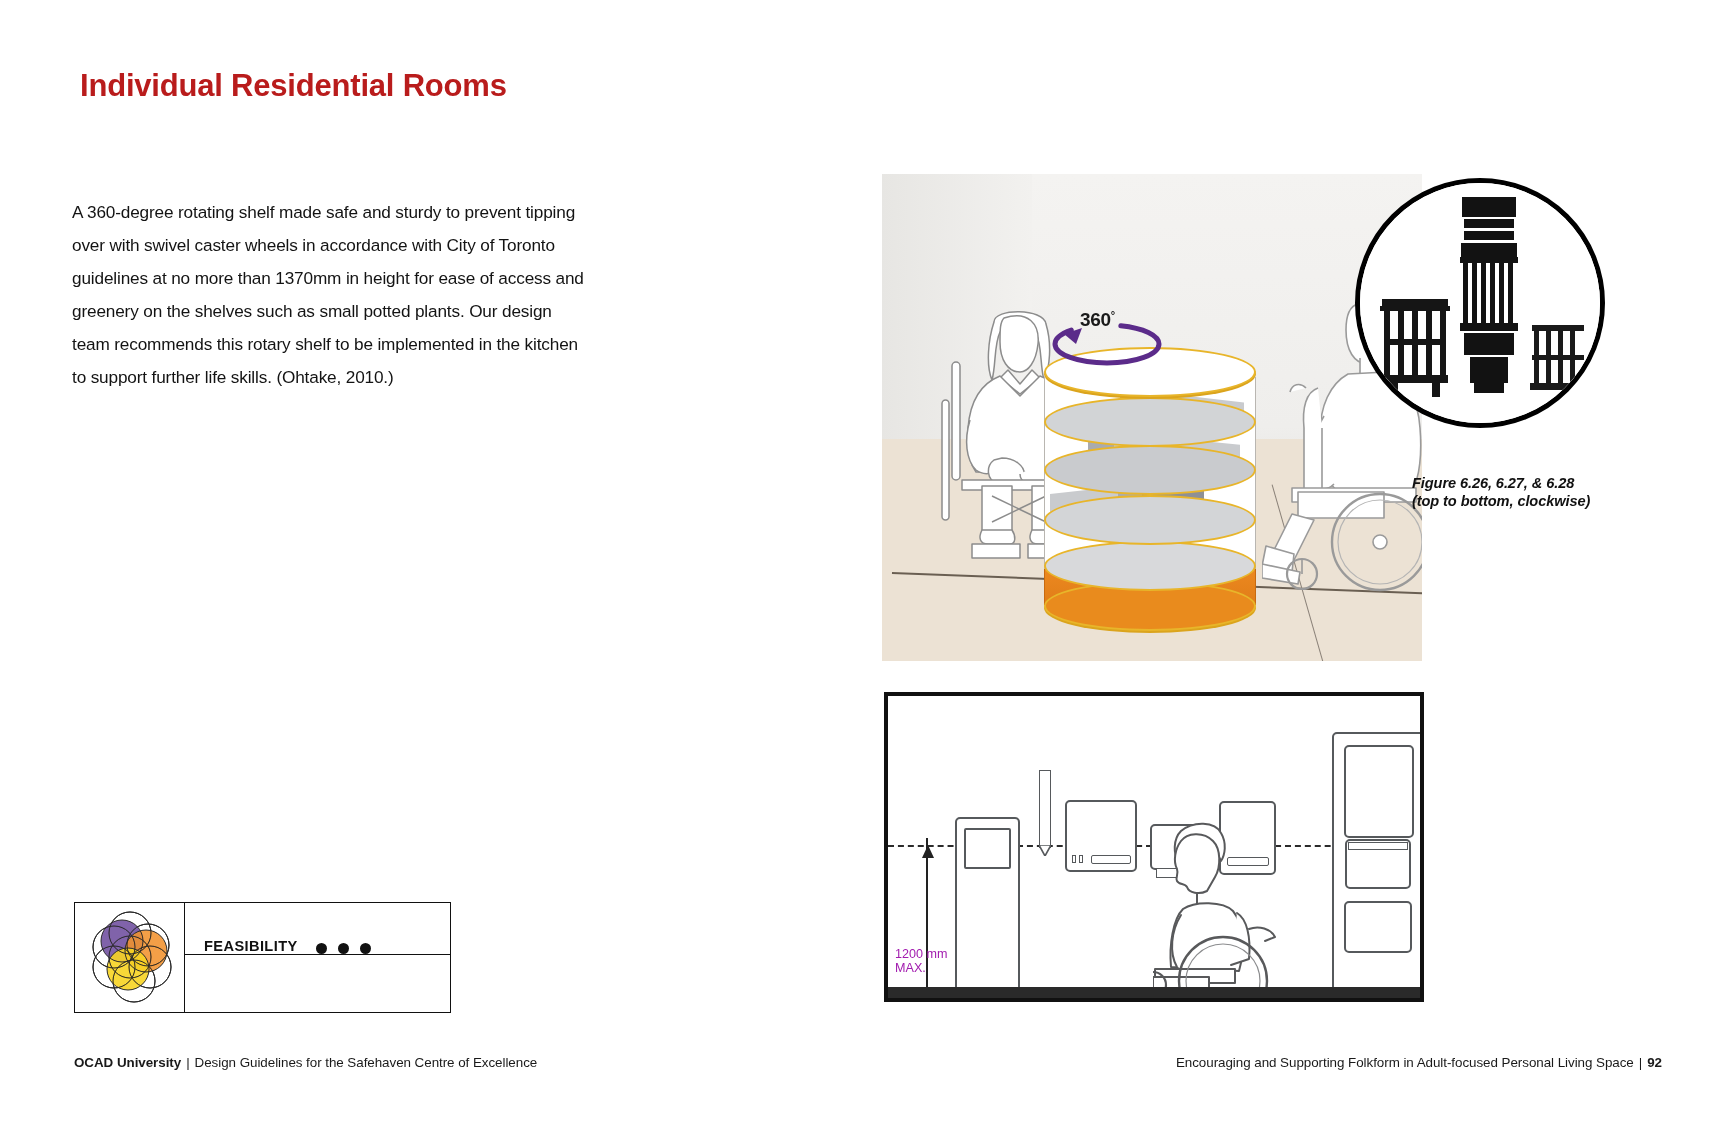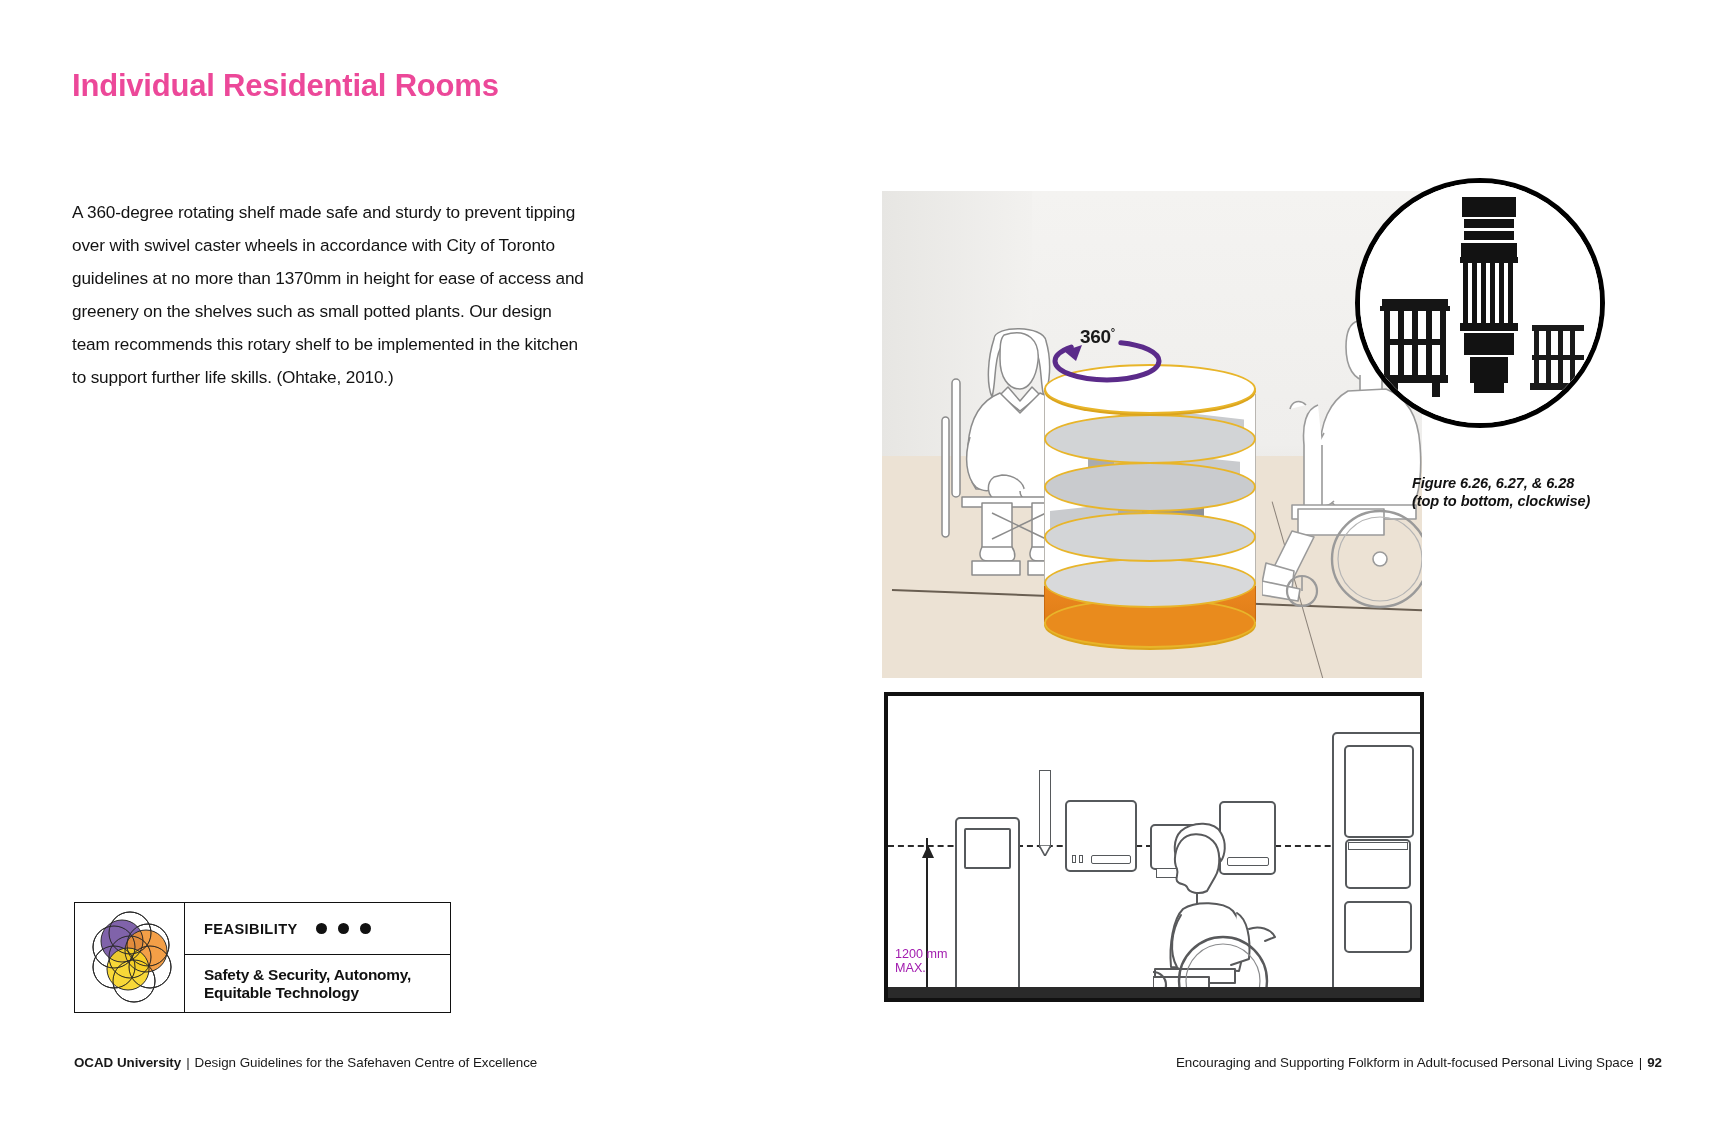--- a/index.html
+++ b/index.html
@@ -12,45 +12,45 @@
     height: 1122px;
     position: relative;
     font-family: "Liberation Sans", sans-serif;
     color: #1a1a1a;
     overflow: hidden;
   }
 
   
   #page-title {
     position: absolute;
-    left: 72px;
+    left: 80px;
     top: 68px;
     font-size: 31px;
     font-weight: bold;
     letter-spacing: -0.2px;
-    color: #ec4899;
+    color: #b91c1c;
   }
 
   
   #body-paragraph {
     position: absolute;
     left: 72px;
     top: 196px;
     width: 512px;
     font-size: 17.2px;
     line-height: 33px;
     color: #131313;
     letter-spacing: -0.15px;
   }
 
   
   #figure-render {
     position: absolute;
     left: 882px;
-    top: 191px;
+    top: 174px;
     width: 540px;
     height: 487px;
     overflow: hidden;
     background: #fdba74;
   }
   .render-wall {
     position: absolute; left: 0; top: 0; width: 100%; height: 100%;
     background: linear-gradient(180deg, #f4f3f1 0%, #efeeec 52%, #e9e8e6 60%, #e9e8e6 62%, #e6e5e2 63%, #e6e5e2 100%);
   }
   .render-wall-shade {
@@ -245,21 +245,21 @@
     border-right: 1.6px solid #111111;
     box-sizing: border-box;
     position: relative;
   }
   #venn-right { flex: 1; display: flex; flex-direction: column; }
   #feasibility-row {
     height: 52px;
     border-bottom: 1.6px solid #111111;
     box-sizing: border-box;
     display: flex;
-    align-items: center;
+    align-items: flex-end;
     padding-left: 19px;
   }
   #feasibility-label {
     font-size: 14.6px;
     font-weight: bold;
     letter-spacing: 0.4px;
     color: #111111;
   }
   #feasibility-dots { display: flex; gap: 11px; margin-left: 18px; }
   .dot {
@@ -579,24 +579,20 @@
   </div>
   <div id="venn-right">
     <div id="feasibility-row">
       <span id="feasibility-label">FEASIBILITY</span>
       <span id="feasibility-dots">
         <span class="dot"></span>
         <span class="dot"></span>
         <span class="dot"></span>
       </span>
     </div>
-    <div id="principles-row">
-      <span id="principles-label">Safety &amp; Security, Autonomy,
-Equitable Technology</span>
-    </div>
   </div>
 </div>
 
 <div id="footer-left">
   <span class="footer-strong">OCAD University</span><span class="footer-sep">|</span><span>Design Guidelines for the Safehaven Centre of Excellence</span>
 </div>
 <div id="footer-right">
   <span>Encouraging and Supporting Folkform in Adult-focused Personal Living Space</span><span class="footer-sep">|</span><span class="footer-strong">92</span>
 </div>
 

